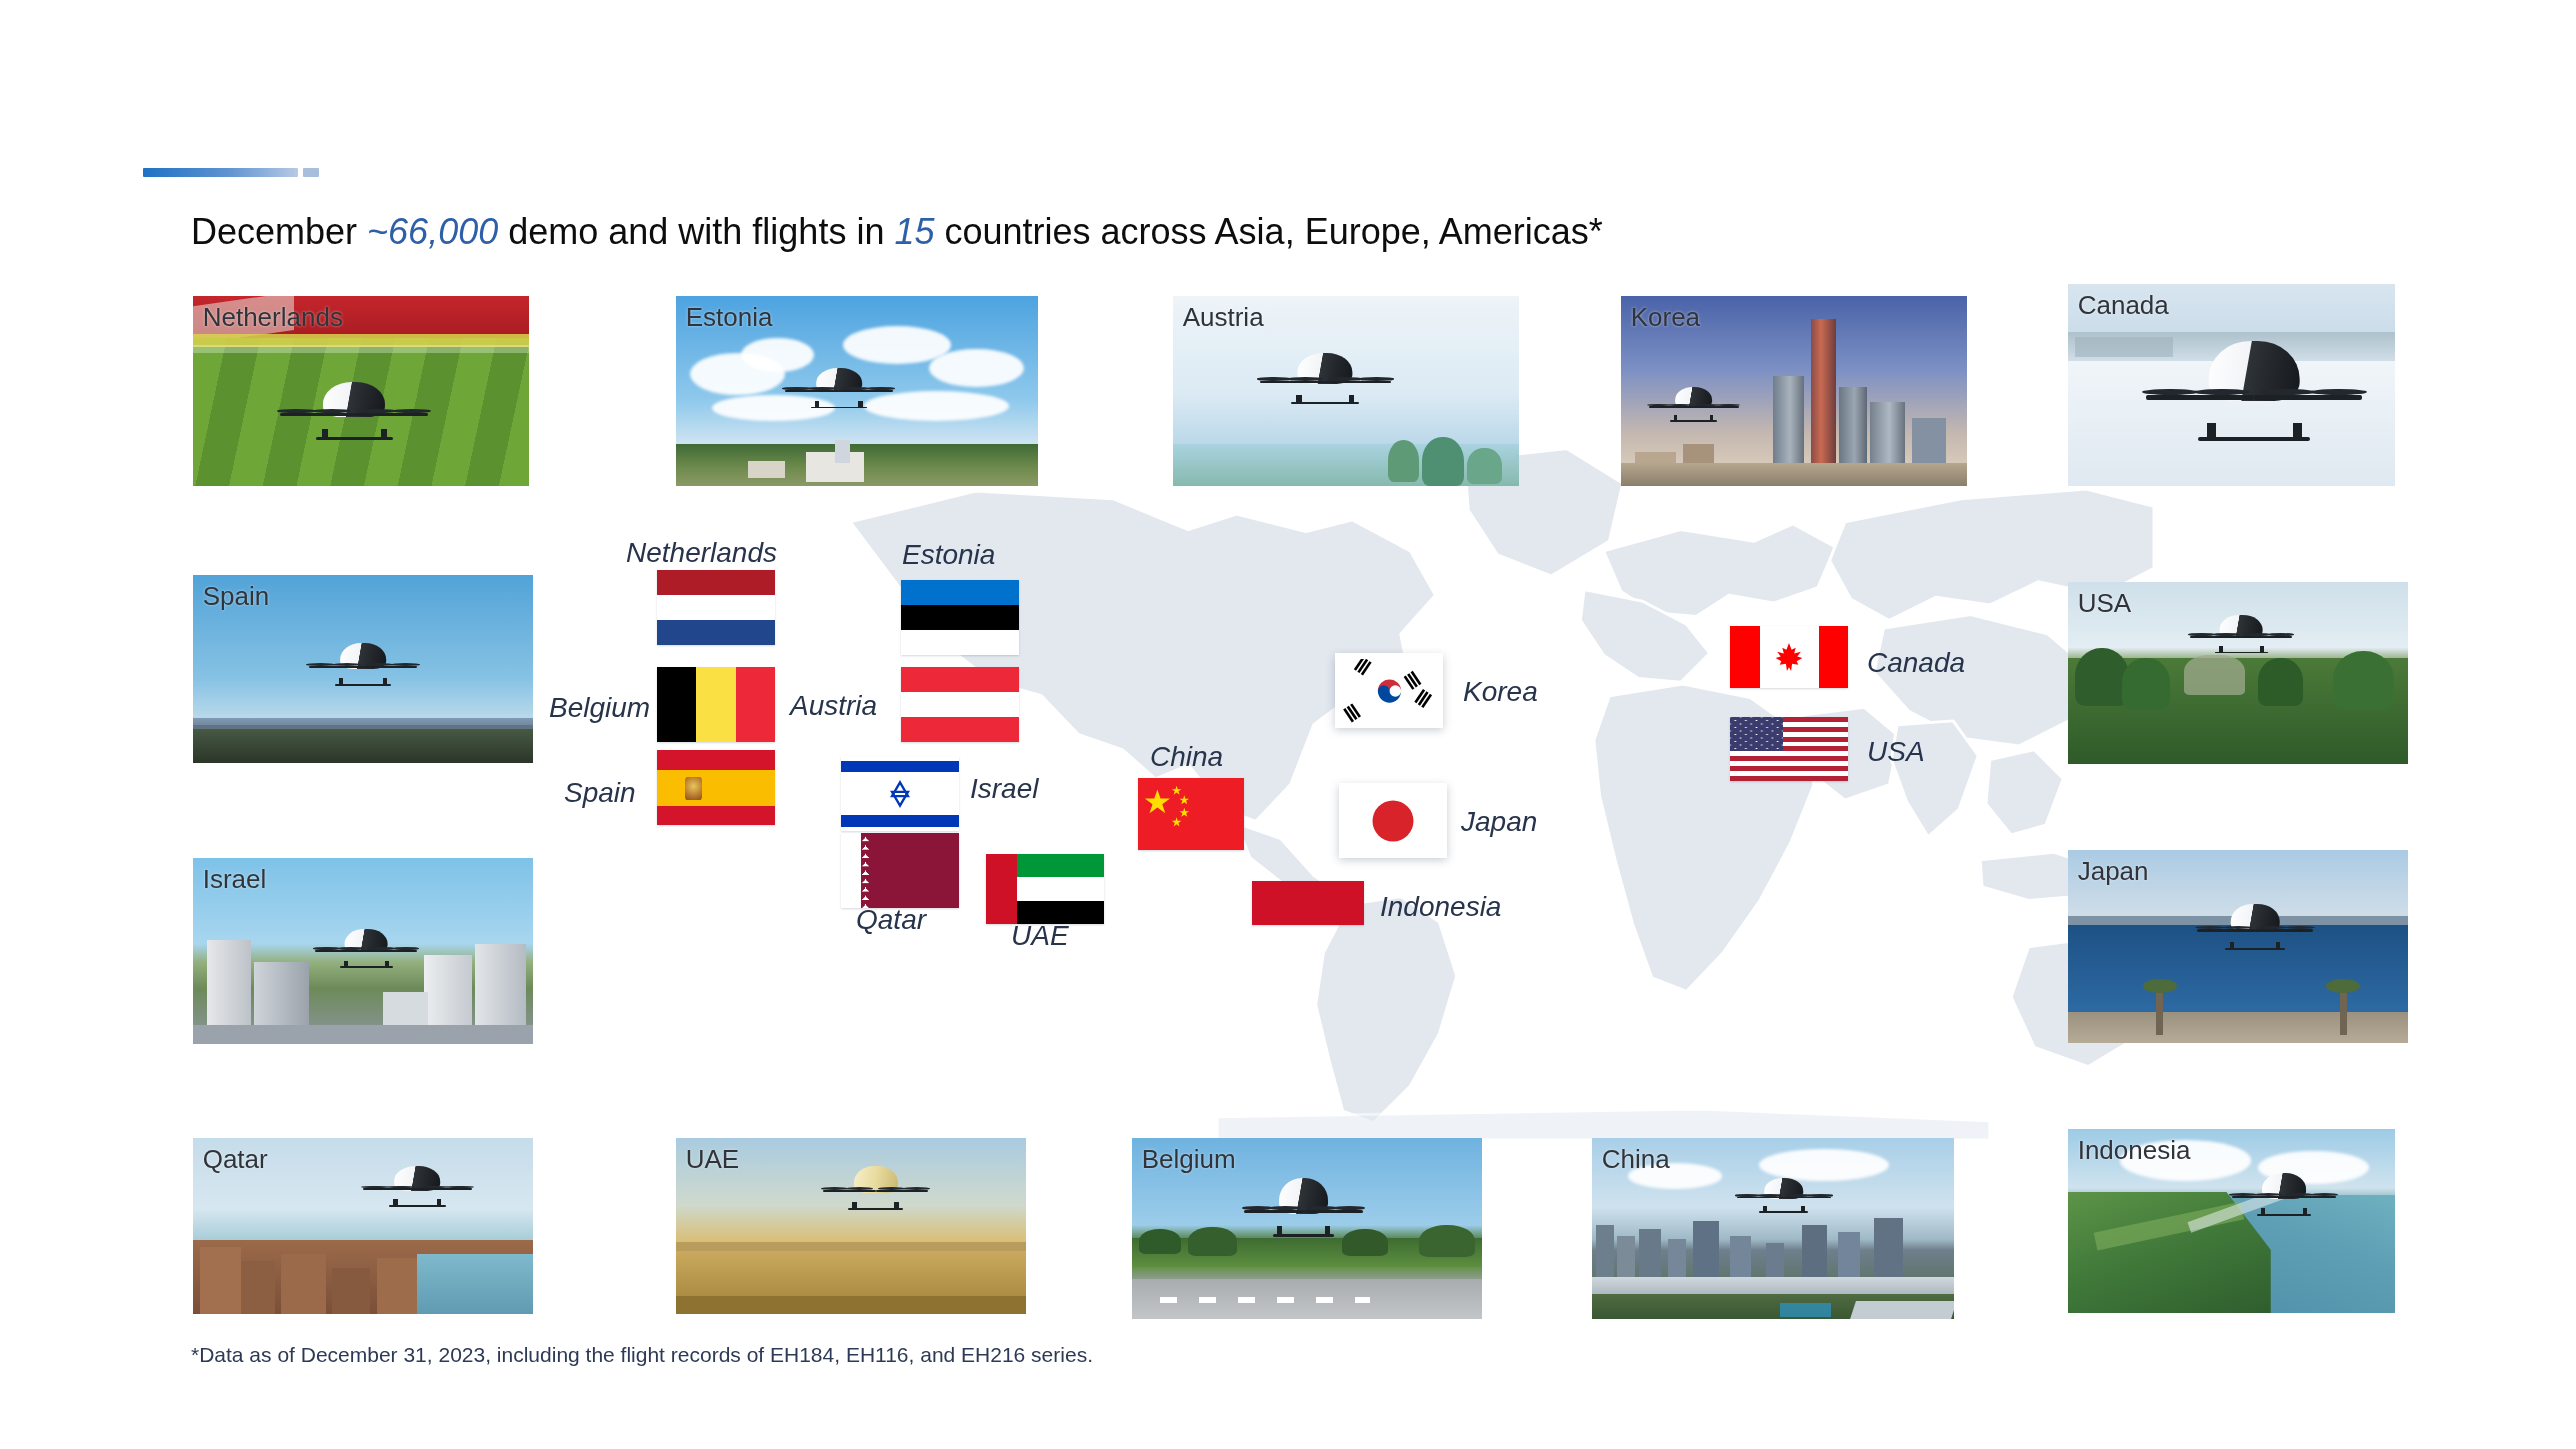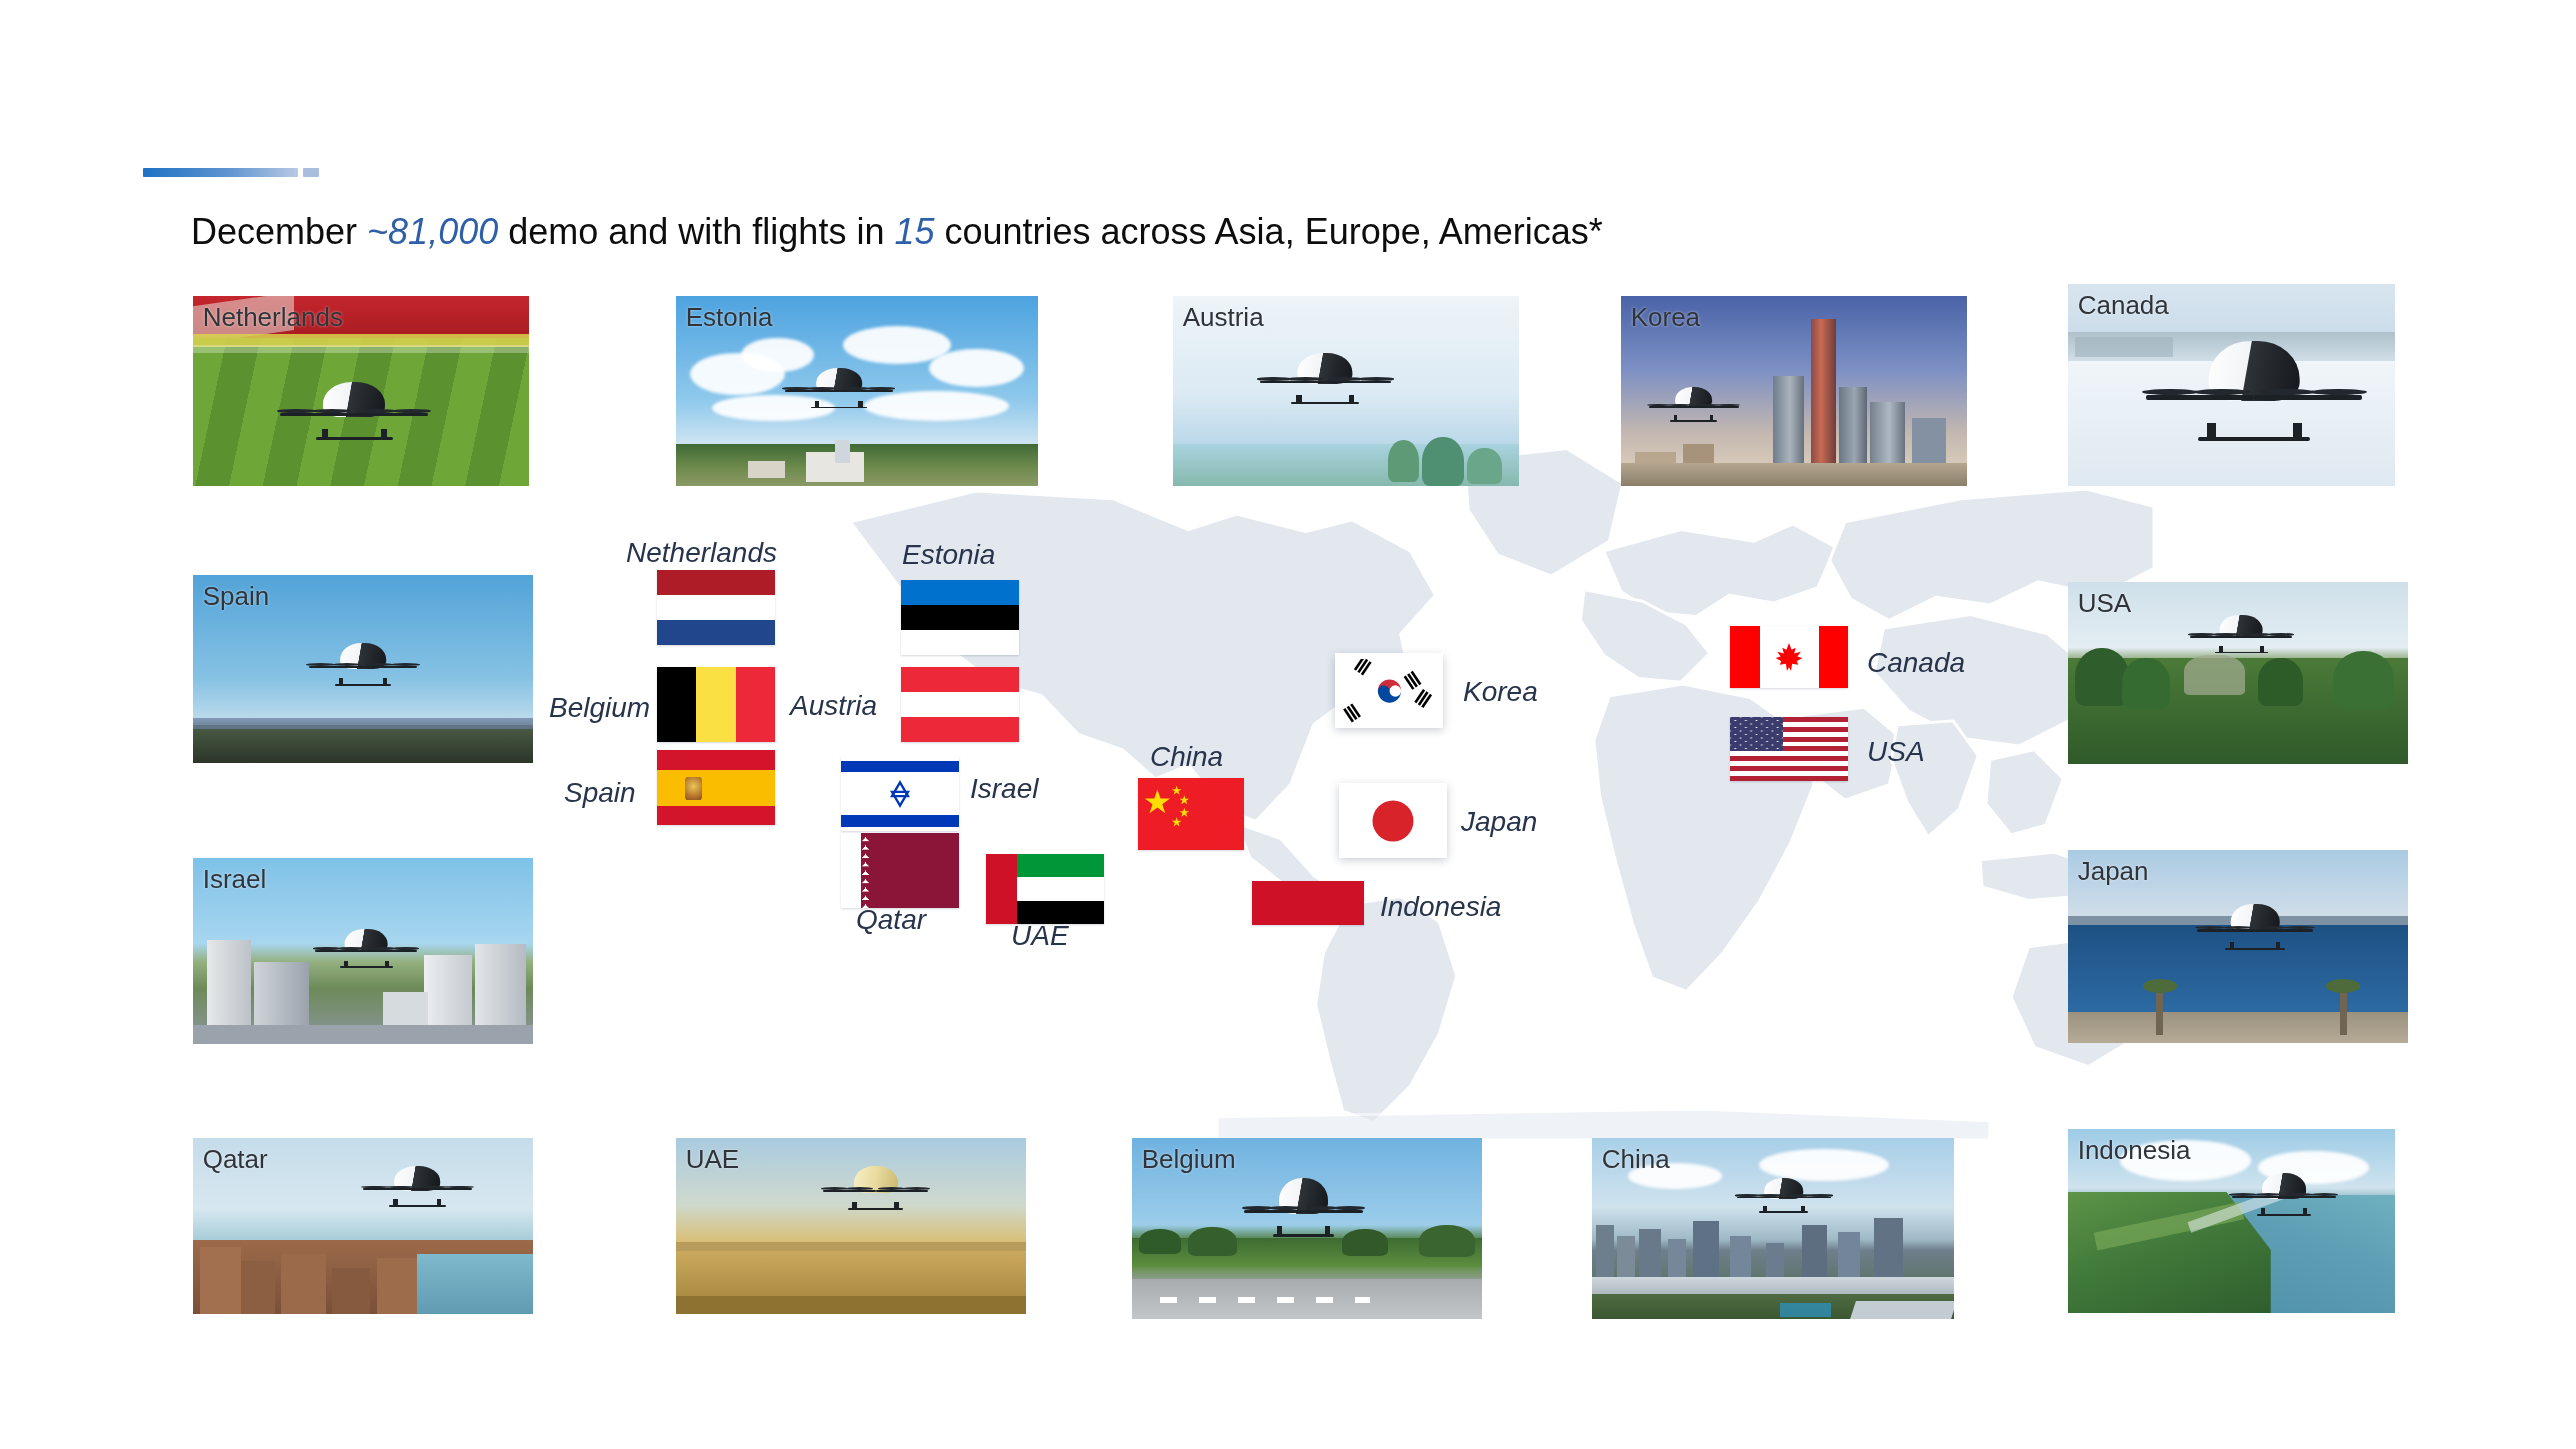--- a/index.html
+++ b/index.html
@@ -208,21 +208,21 @@
 
         <path d="M500,736 L1000,728 L1300,740 L1300,760 L500,760 Z" opacity="0.55"></path>
       </g>
     </svg>
   </div>
 
   <div id="title-accent"></div>
   <div id="title-accent-dot"></div>
 
   <div id="subtitle">
-    <span>December </span><span class="hl">~81,000</span><span> demo and with flights in </span><span class="hl">15</span><span> countries across Asia, Europe, Americas*</span>
+    <span>December </span><span class="hl">~66,000</span><span> demo and with flights in </span><span class="hl">15</span><span> countries across Asia, Europe, Americas*</span>
   </div>
 
   <div class="thumb" style="left:193px; top:296px; width:336px; height:190px;">
     <div class="scene" style="background:linear-gradient(180deg,#b81f27 0%,#c92b2f 17%,#d8d24a 24%,#7fae3a 34%,#5a9331 100%);">
       <div style="position:absolute;left:0;top:0;right:0;height:22%;background:linear-gradient(180deg,#c4262c,#a81c22);"></div>
       <div style="position:absolute;left:-4%;top:2%;width:34%;height:20%;background:#e7e2d8;opacity:.55;transform:skewY(-8deg);"></div>
       <div style="position:absolute;left:0;right:0;top:22%;bottom:0;
                   background:repeating-linear-gradient(102deg,#6ea637 0 33px,#5c9130 33px 66px);"></div>
       <div style="position:absolute;left:0;right:0;top:20%;height:7%;background:#d9d24d;opacity:.85;"></div>
       <div style="position:absolute;left:0;right:0;top:26%;height:4%;background:#ffffff;opacity:.30;"></div>
@@ -712,16 +712,17 @@
                 background:repeating-linear-gradient(180deg,#B22234 0 4.9px,#FFFFFF 4.9px 9.8px);"></div>
     <div style="position:absolute;left:0;top:0;width:45%;height:53.8%;background:#3C3B6E;">
       <div style="position:absolute;inset:0;
                   background:
                     radial-gradient(circle,#ffffff 0.9px,transparent 1px) 0 0/10.6px 7px,
                     radial-gradient(circle,#ffffff 0.9px,transparent 1px) 5.3px 3.5px/10.6px 7px;"></div>
     </div>
   </div>
   <div class="flag-label" style="left:1867px; top:736px;">USA</div>
 
+  <div id="footnote">*Data as of December 31, 2023, including the flight records of EH184, EH116, and EH216 series.</div>
 
 
 </div>
 
 
 </body></html>

